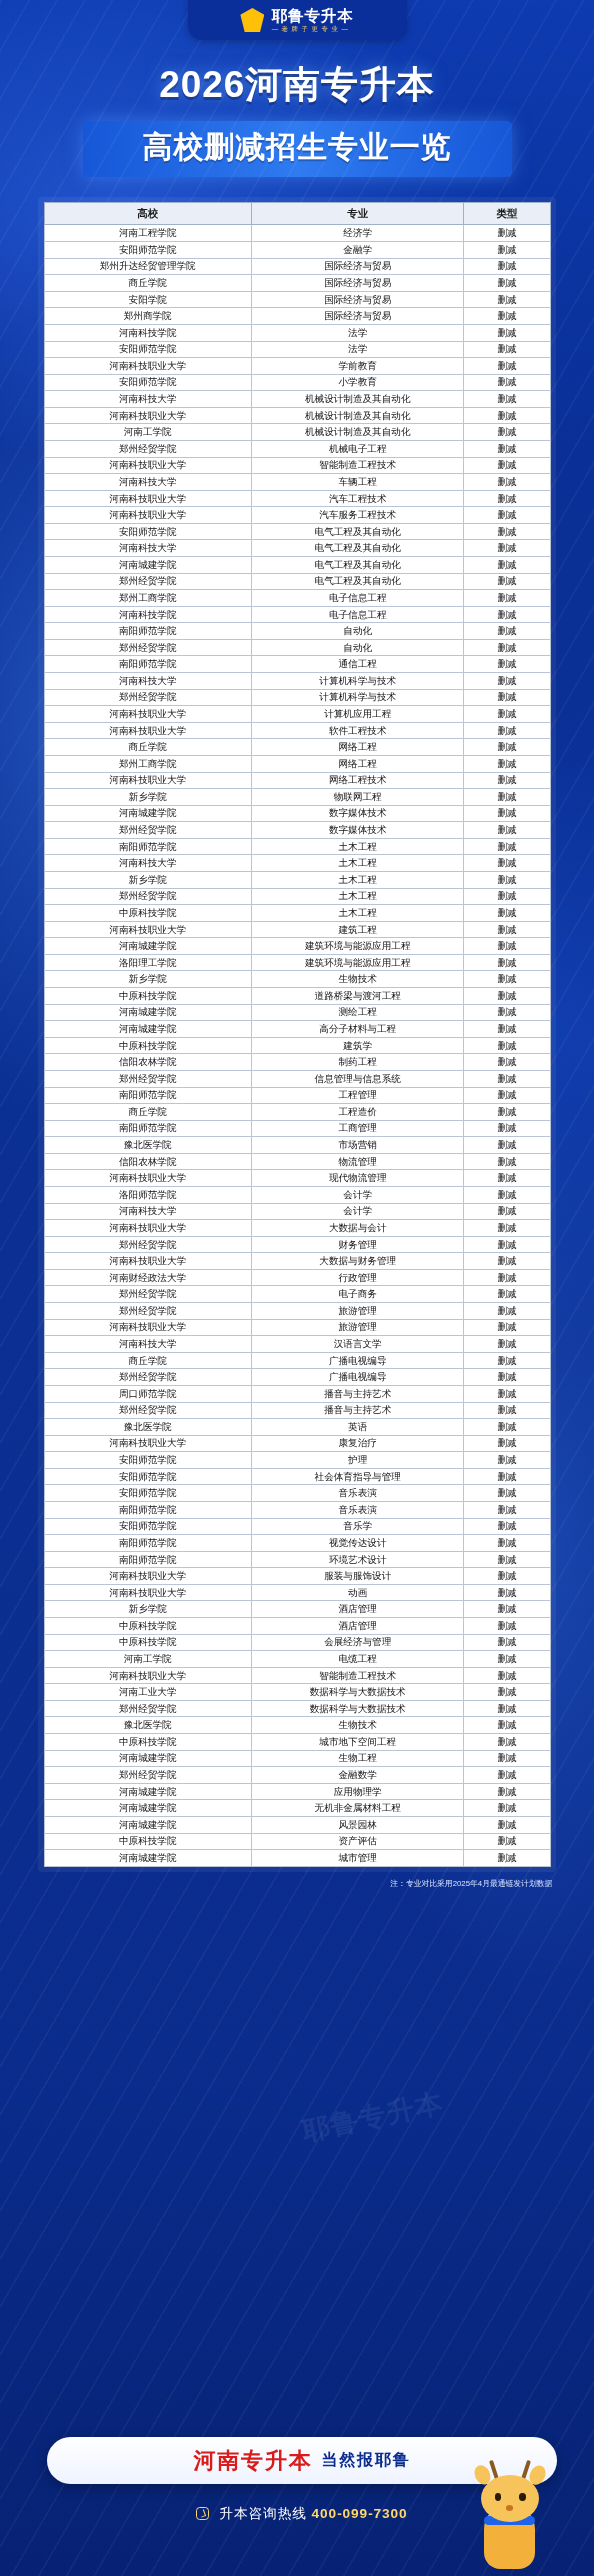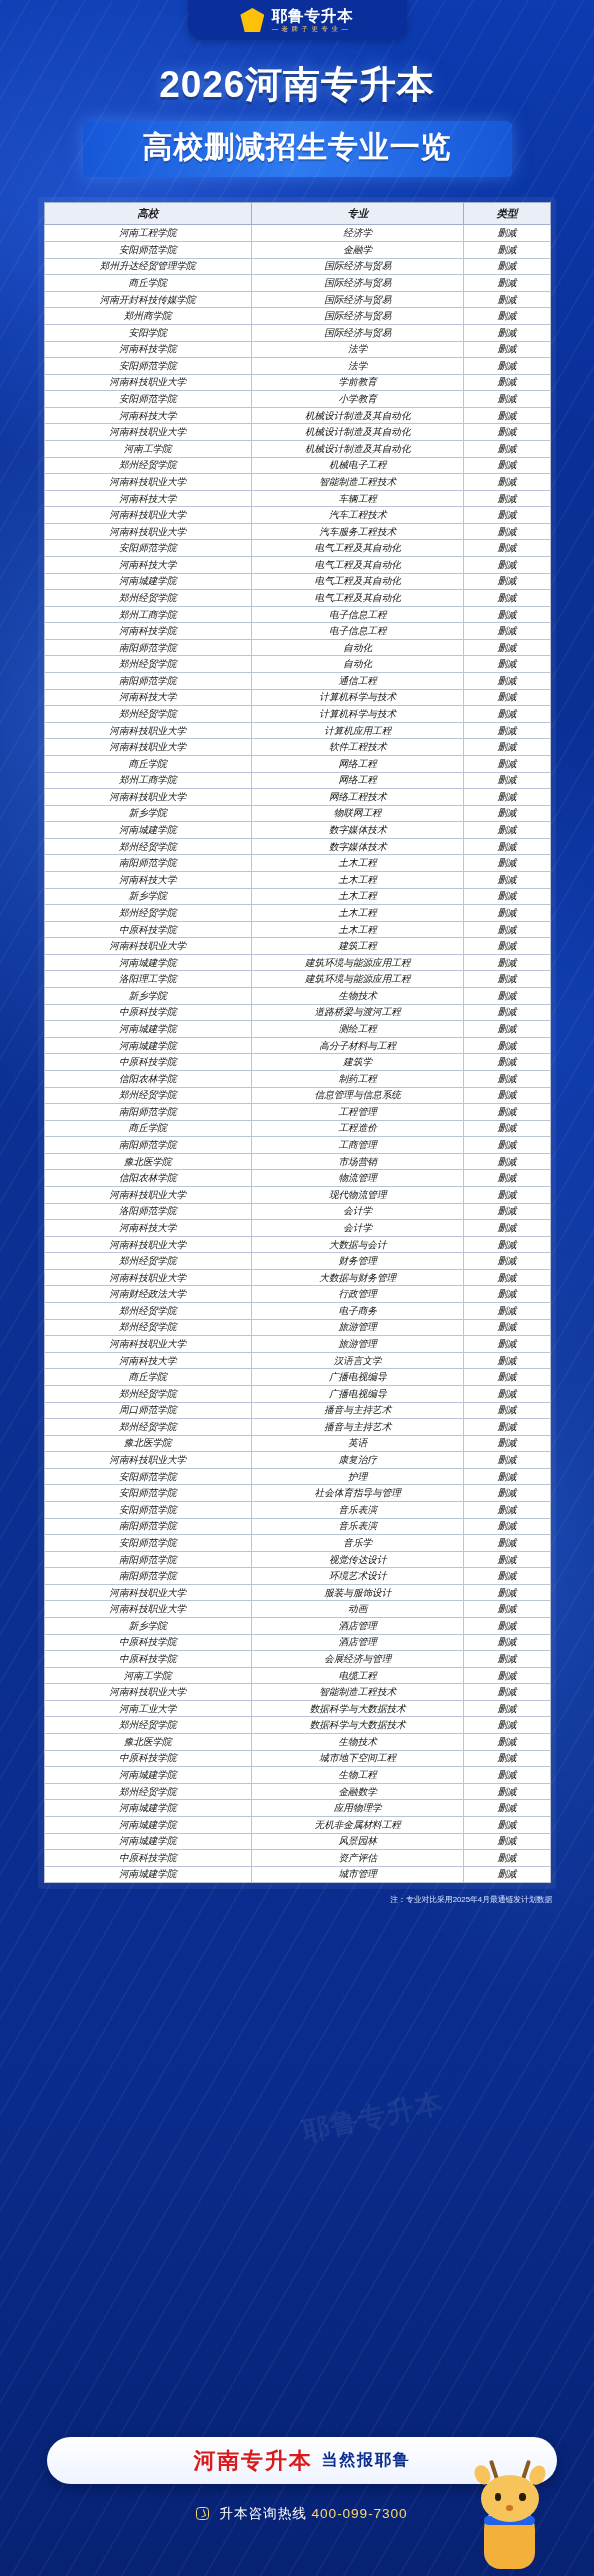--- a/index.html
+++ b/index.html
@@ -101,21 +101,20 @@
     margin: 20px auto 0;
     background: rgba(255,255,255,0.06);
     padding: 5.5px;
     border-radius: 3.7px;
   }
   table.majors {
     width: 100%;
     border-collapse: collapse;
     background: #ffffff;
     table-layout: fixed;
-    font-style: italic;
   }
   table.majors col.c1 { width: 41%; }
   table.majors col.c2 { width: 42%; }
   table.majors col.c3 { width: 17%; }
   table.majors th {
     background: #e9eef7;
     color: #1b1b1b;
     font-size: 10.5px;
     font-weight: bold;
     border: 0.9px solid #9fb0cc;
@@ -175,21 +174,21 @@
   .footer-band .t1 { color: #d81c1c; font-size: 22px; font-weight: bold; letter-spacing: 1.8px; }
   .footer-band .t2 { color: #0b2d8f; font-size: 16px; font-weight: bold; letter-spacing: 1.8px; margin-left: 9px; }
   .hotline {
     position: absolute;
     left: 0; right: 0; top: 84px;
     text-align: center;
     color: #ffffff;
     font-size: 13.7px;
     letter-spacing: 0.9px;
   }
-  .hotline .ph { color: #ffd76a; font-weight: normal; }
+  .hotline .ph { color: #ffd76a; font-weight: bold; }
   .phone-icon {
     display: inline-block; width: 12.8px; height: 12.8px;
     border: 1.8px solid #ffd76a; border-radius: 3.7px;
     position: relative; margin-right: 5.5px; vertical-align: -1.8px;
   }
   .phone-icon:after {
     content: ""; position: absolute; left: 2.7px; top: 1.8px; width: 3.7px; height: 5.5px;
     border-right: 1.8px solid #ffd76a; border-bottom: 1.8px solid #ffd76a;
     transform: rotate(-20deg);
   }
@@ -286,31 +285,26 @@
             <td>郑州升达经贸管理学院</td>
             <td>国际经济与贸易</td>
             <td>删减</td>
           </tr>
           <tr>
             <td>商丘学院</td>
             <td>国际经济与贸易</td>
             <td>删减</td>
           </tr>
           <tr>
-            <td>河南开封科技传媒学院</td>
+            <td>安阳学院</td>
             <td>国际经济与贸易</td>
             <td>删减</td>
           </tr>
           <tr>
             <td>郑州商学院</td>
-            <td>国际经济与贸易</td>
-            <td>删减</td>
-          </tr>
-          <tr>
-            <td>安阳学院</td>
             <td>国际经济与贸易</td>
             <td>删减</td>
           </tr>
           <tr>
             <td class="hl">河南科技学院</td>
             <td>法学</td>
             <td>删减</td>
           </tr>
           <tr>
             <td>安阳师范学院</td>

